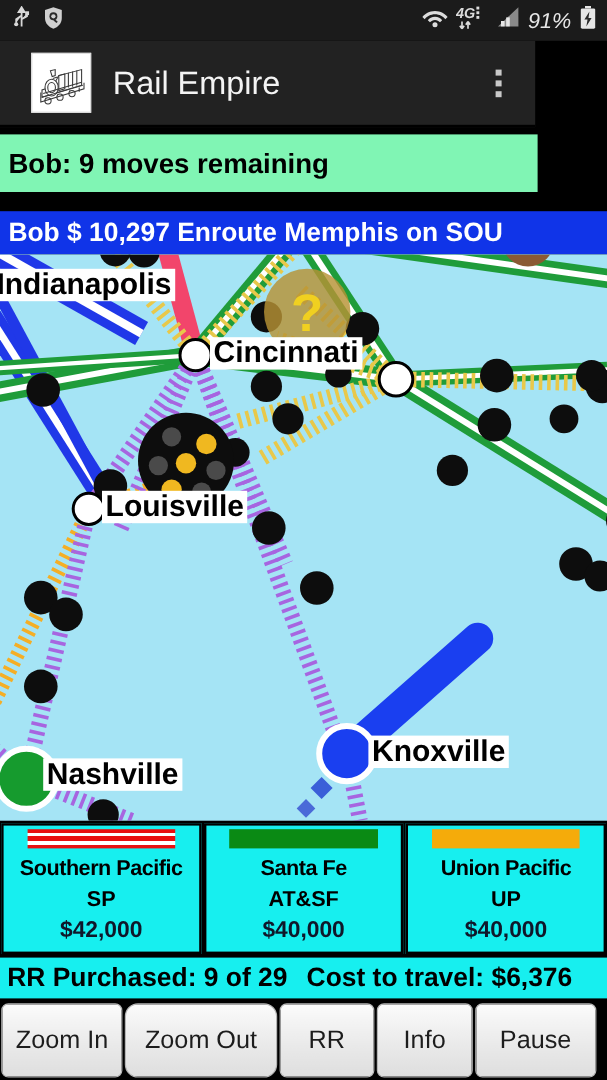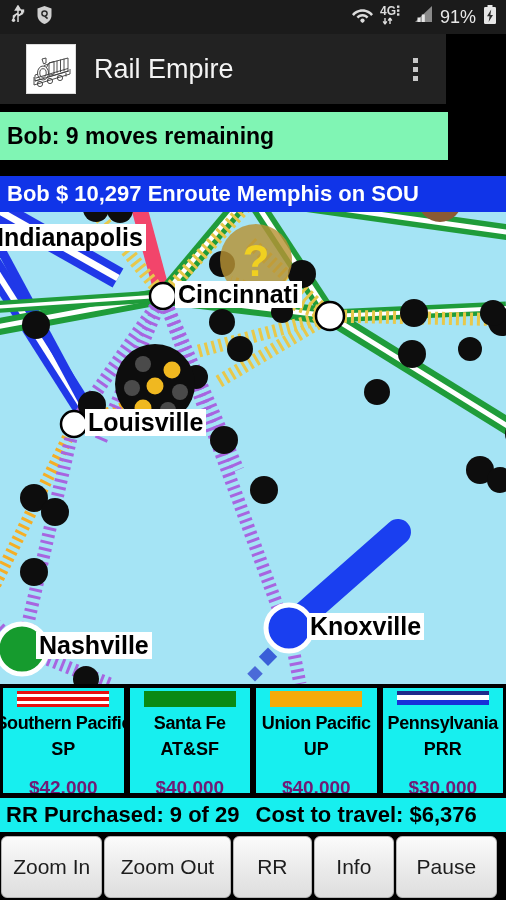--- a/index.html
+++ b/index.html
@@ -14,21 +14,21 @@
   }
   #app { width: 506px; height: 900px; position: relative; background:#000; }
 
   
   .statusbar {
     position:absolute; left:0; top:0; width:506px; height:34px;
     background:#1b1b1b;
     display:flex; align-items:center;
   }
   .sb-left { display:flex; align-items:center; gap:10px; padding-left:10px; }
-  .sb-right { margin-left:auto; display:flex; align-items:center; gap:6px; padding-right:8px; }
+  .sb-right { margin-left:auto; display:flex; align-items:center; gap:6px; padding-right:8px;font-style:italic; }
   .sb-icon { display:block; }
   .sb-text {
     color:#e8e8e8; font-size:18px; font-weight:400;
     font-family:"Liberation Sans", sans-serif; letter-spacing:0px;
   }
   .sb-clock { color:#f2f2f2; font-size:21px; padding-left:2px; }
 
   
   .actionbar {
     position:absolute; left:0; top:34px; width:446px; height:70px;
@@ -95,21 +95,21 @@
     overflow:hidden;
   }
   .card-stripe {
     width:76%; height:16px; margin-top:3px; flex:none;
   }
   .card-name {
     font-size:18px; font-weight:bold; color:#000; margin-top:6px;
     white-space:nowrap; letter-spacing:-0.4px;
   }
   .card-abbr { font-size:18px; font-weight:bold; color:#000; margin-top:5px; }
-  .card-price { font-size:19px; font-weight:bold; color:#701a75; margin-top:17px; }
+  .card-price { font-size:19px; font-weight:bold; color:#0f172a; margin-top:5px; }
 
   
   .status-footer {
     position:absolute; left:0; top:798px; width:506px; height:34px;
     background:#17efef;
     display:flex; align-items:center;
   }
   .status-footer span {
     color:#000; font-size:22px; font-weight:bold; padding-left:6px;
   }
@@ -120,21 +120,21 @@
     position:absolute; left:0; top:834px; width:498px; height:66px;
     background:#000; display:flex; align-items:stretch;
   }
   .btn {
     flex:1; margin:2px 1px;
     background:linear-gradient(#fbfbfb,#eaeaea 55%,#dedede);
     border:1px solid #b5b5b5; border-radius:6px;
     display:flex; align-items:center; justify-content:center;
     color:#1d1d1d; font-size:21px; white-space:nowrap;
   }
-  .btn.wide { flex:1.25; }
+  .btn.wide { flex:1.25;border-radius:11px; }
   .btn.narrow { flex:0.78; }
 </style>
 </head>
 <body>
 
 <div id="app">
 
   <div class="statusbar">
     <div class="sb-left">
       <span class="sb-icon">
@@ -401,26 +401,20 @@
       <div class="card-price">$40,000</div>
     </div>
 
     <div class="card">
       <div class="card-stripe" style="background:#f5ab0a;"></div>
       <div class="card-name">Union Pacific</div>
       <div class="card-abbr">UP</div>
       <div class="card-price">$40,000</div>
     </div>
 
-    <div class="card">
-      <div class="card-stripe" style="background:linear-gradient(to bottom,#202a8a 0px,#202a8a 4px,#ffffff 4px,#ffffff 9px,#1830d8 9px,#1830d8 14px,#17efef 14px,#17efef 16px);"></div>
-      <div class="card-name">Pennsylvania</div>
-      <div class="card-abbr">PRR</div>
-      <div class="card-price">$30,000</div>
-    </div>
   </div>
 
   <div class="status-footer">
     <span>RR Purchased: 9 of 29</span>
     <span class="sf2">Cost to travel: $6,376</span>
   </div>
 
   <div class="buttonrow">
     <div class="btn">Zoom In</div>
     <div class="btn wide">Zoom Out</div>

